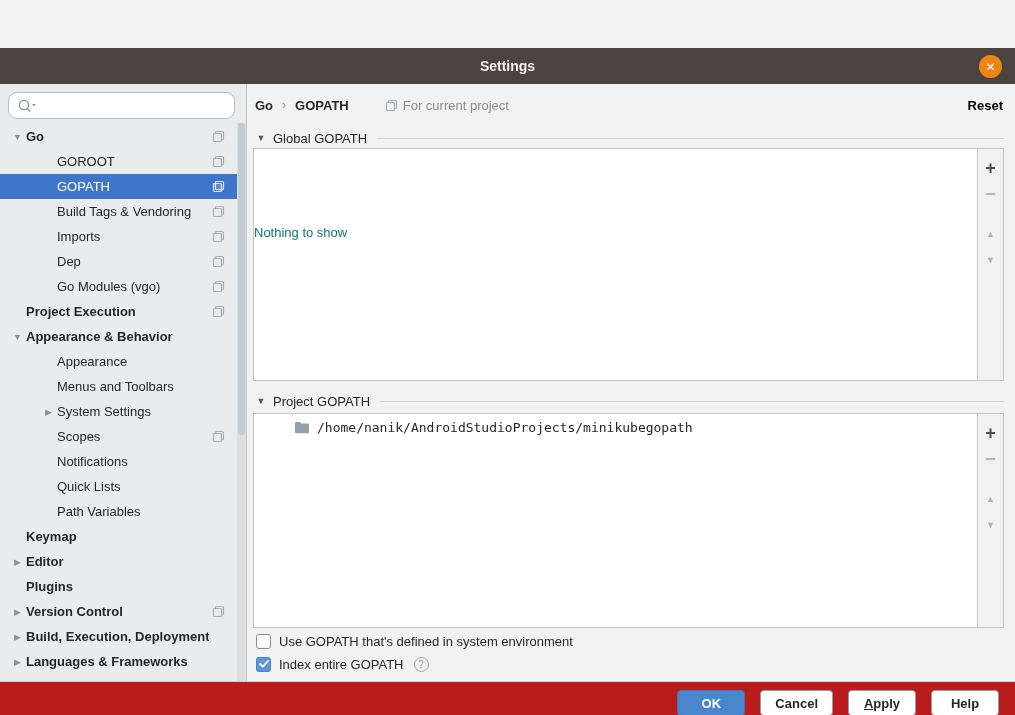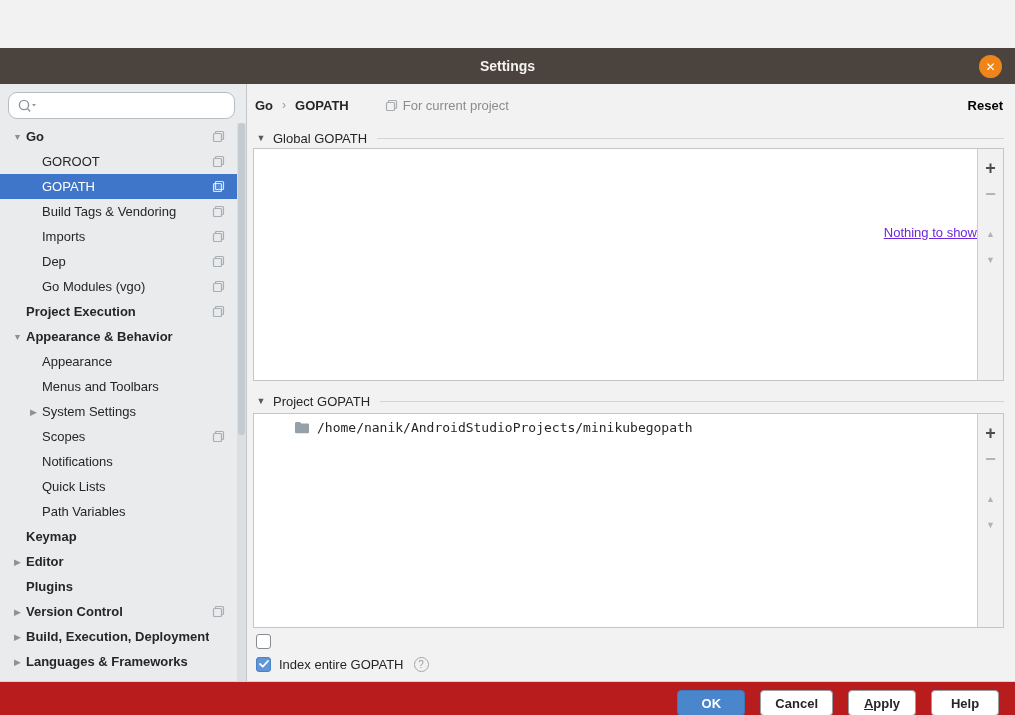--- a/index.html
+++ b/index.html
@@ -38,21 +38,21 @@
   }
   .searchbox svg { flex:0 0 auto; }
   .search-input { border:none; outline:none; background:transparent; flex:1; font:inherit; height:100%; padding-right:8px; }
   .tree { position:absolute; left:0; top:40px; right:9px; }
   .tree-row {
     height:25px; display:flex; align-items:center; cursor:pointer; padding-right:4px;
     position:relative;
   }
   .tree-row .arrow { width:17px; text-align:center; font-size:9px; color:#8d9196; flex:0 0 auto; transform:scaleY(.95); }
   .tree-row.lvl0 { padding-left:9px; }
-  .tree-row.lvl1 { padding-left:25px; }
+  .tree-row.lvl1 { padding-left:40px; }
   .tree-row .lbl { flex:0 1 auto; white-space:nowrap; overflow:hidden; }
   .tree-row.bold .lbl { font-weight:bold; }
   .tree-row .badge { margin-left:auto; margin-right:8px; flex:0 0 auto; display:flex; }
   .tree-row.selected { background:#3f76c9; color:#fff; margin-right:-9px; padding-right:13px; }
   .tree-row.selected .arrow { color:#dfe7f5; }
   
   .side-scroll { position:absolute; right:0; top:39px; bottom:0; width:9px; background:#dcdfe2; }
   .side-scroll .thumb { position:absolute; left:1px; right:1px; top:0; height:56%; background:#c3cad0; border-radius:4px; }
 
   
@@ -75,21 +75,21 @@
   .panel .list-area { flex:1 1 auto; background:#fff; position:relative; overflow:hidden; }
   .panel .tools {
     flex:0 0 26px; background:#f1f1f1; border-left:1px solid #c9cdd1;
     display:flex; flex-direction:column; align-items:center; padding-top:6px;
   }
   .tool-btn { width:20px; height:26px; display:flex; align-items:center; justify-content:center; cursor:pointer; }
   .tool-btn.add { font-size:18px; color:#4d4d4d; font-weight:bold; }
   .tool-btn.remove { font-size:18px; color:#b3b3b3; font-weight:bold; }
   .tool-btn.up, .tool-btn.down { font-size:9px; color:#b3b3b3; }
   .tool-btn.up { margin-top:14px; }
-  .empty-text { position:absolute; left:0; right:0; top:76px; text-align:right; color:#6d28d9;text-decoration:underline; }
+  .empty-text { position:absolute; left:0; right:0; top:76px; text-align:left; color:#0f766e; }
   .path-row { display:flex; align-items:center; gap:7px; padding:6px 8px; }
   .path-text { font-family:"DejaVu Sans Mono","Liberation Mono",monospace; font-size:13px; color:#262626; }
 
   .cb-row { position:absolute; left:9px; display:flex; align-items:center; gap:8px; height:18px; cursor:pointer; }
   .cb {
     width:15px; height:15px; border-radius:3px; flex:0 0 auto;
     background:#fff; border:1px solid #878c91;
   }
   .cb.checked {
     background:#6096d7; border:1px solid #4a82c4; color:#fff;
@@ -346,20 +346,21 @@
         <div class="tools">
           <div class="tool-btn add">+</div>
           <div class="tool-btn remove">−</div>
           <div class="tool-btn up">▲</div>
           <div class="tool-btn down">▼</div>
         </div>
       </div>
 
       <div class="cb-row" style="top:548px;">
         <span class="cb"></span>
+        <span>Use GOPATH that's defined in system environment</span>
       </div>
       <div class="cb-row" style="top:571px;">
         <span class="cb checked">
           <svg width="10" height="8" viewBox="0 0 10 8">
             <path d="M1 4 L3.8 6.6 L9 1" fill="none" stroke="#fff" stroke-width="1.8" stroke-linecap="round" stroke-linejoin="round"></path>
           </svg>
         </span>
         <span>Index entire GOPATH</span>
         <span class="help-icon">?</span>
       </div>

